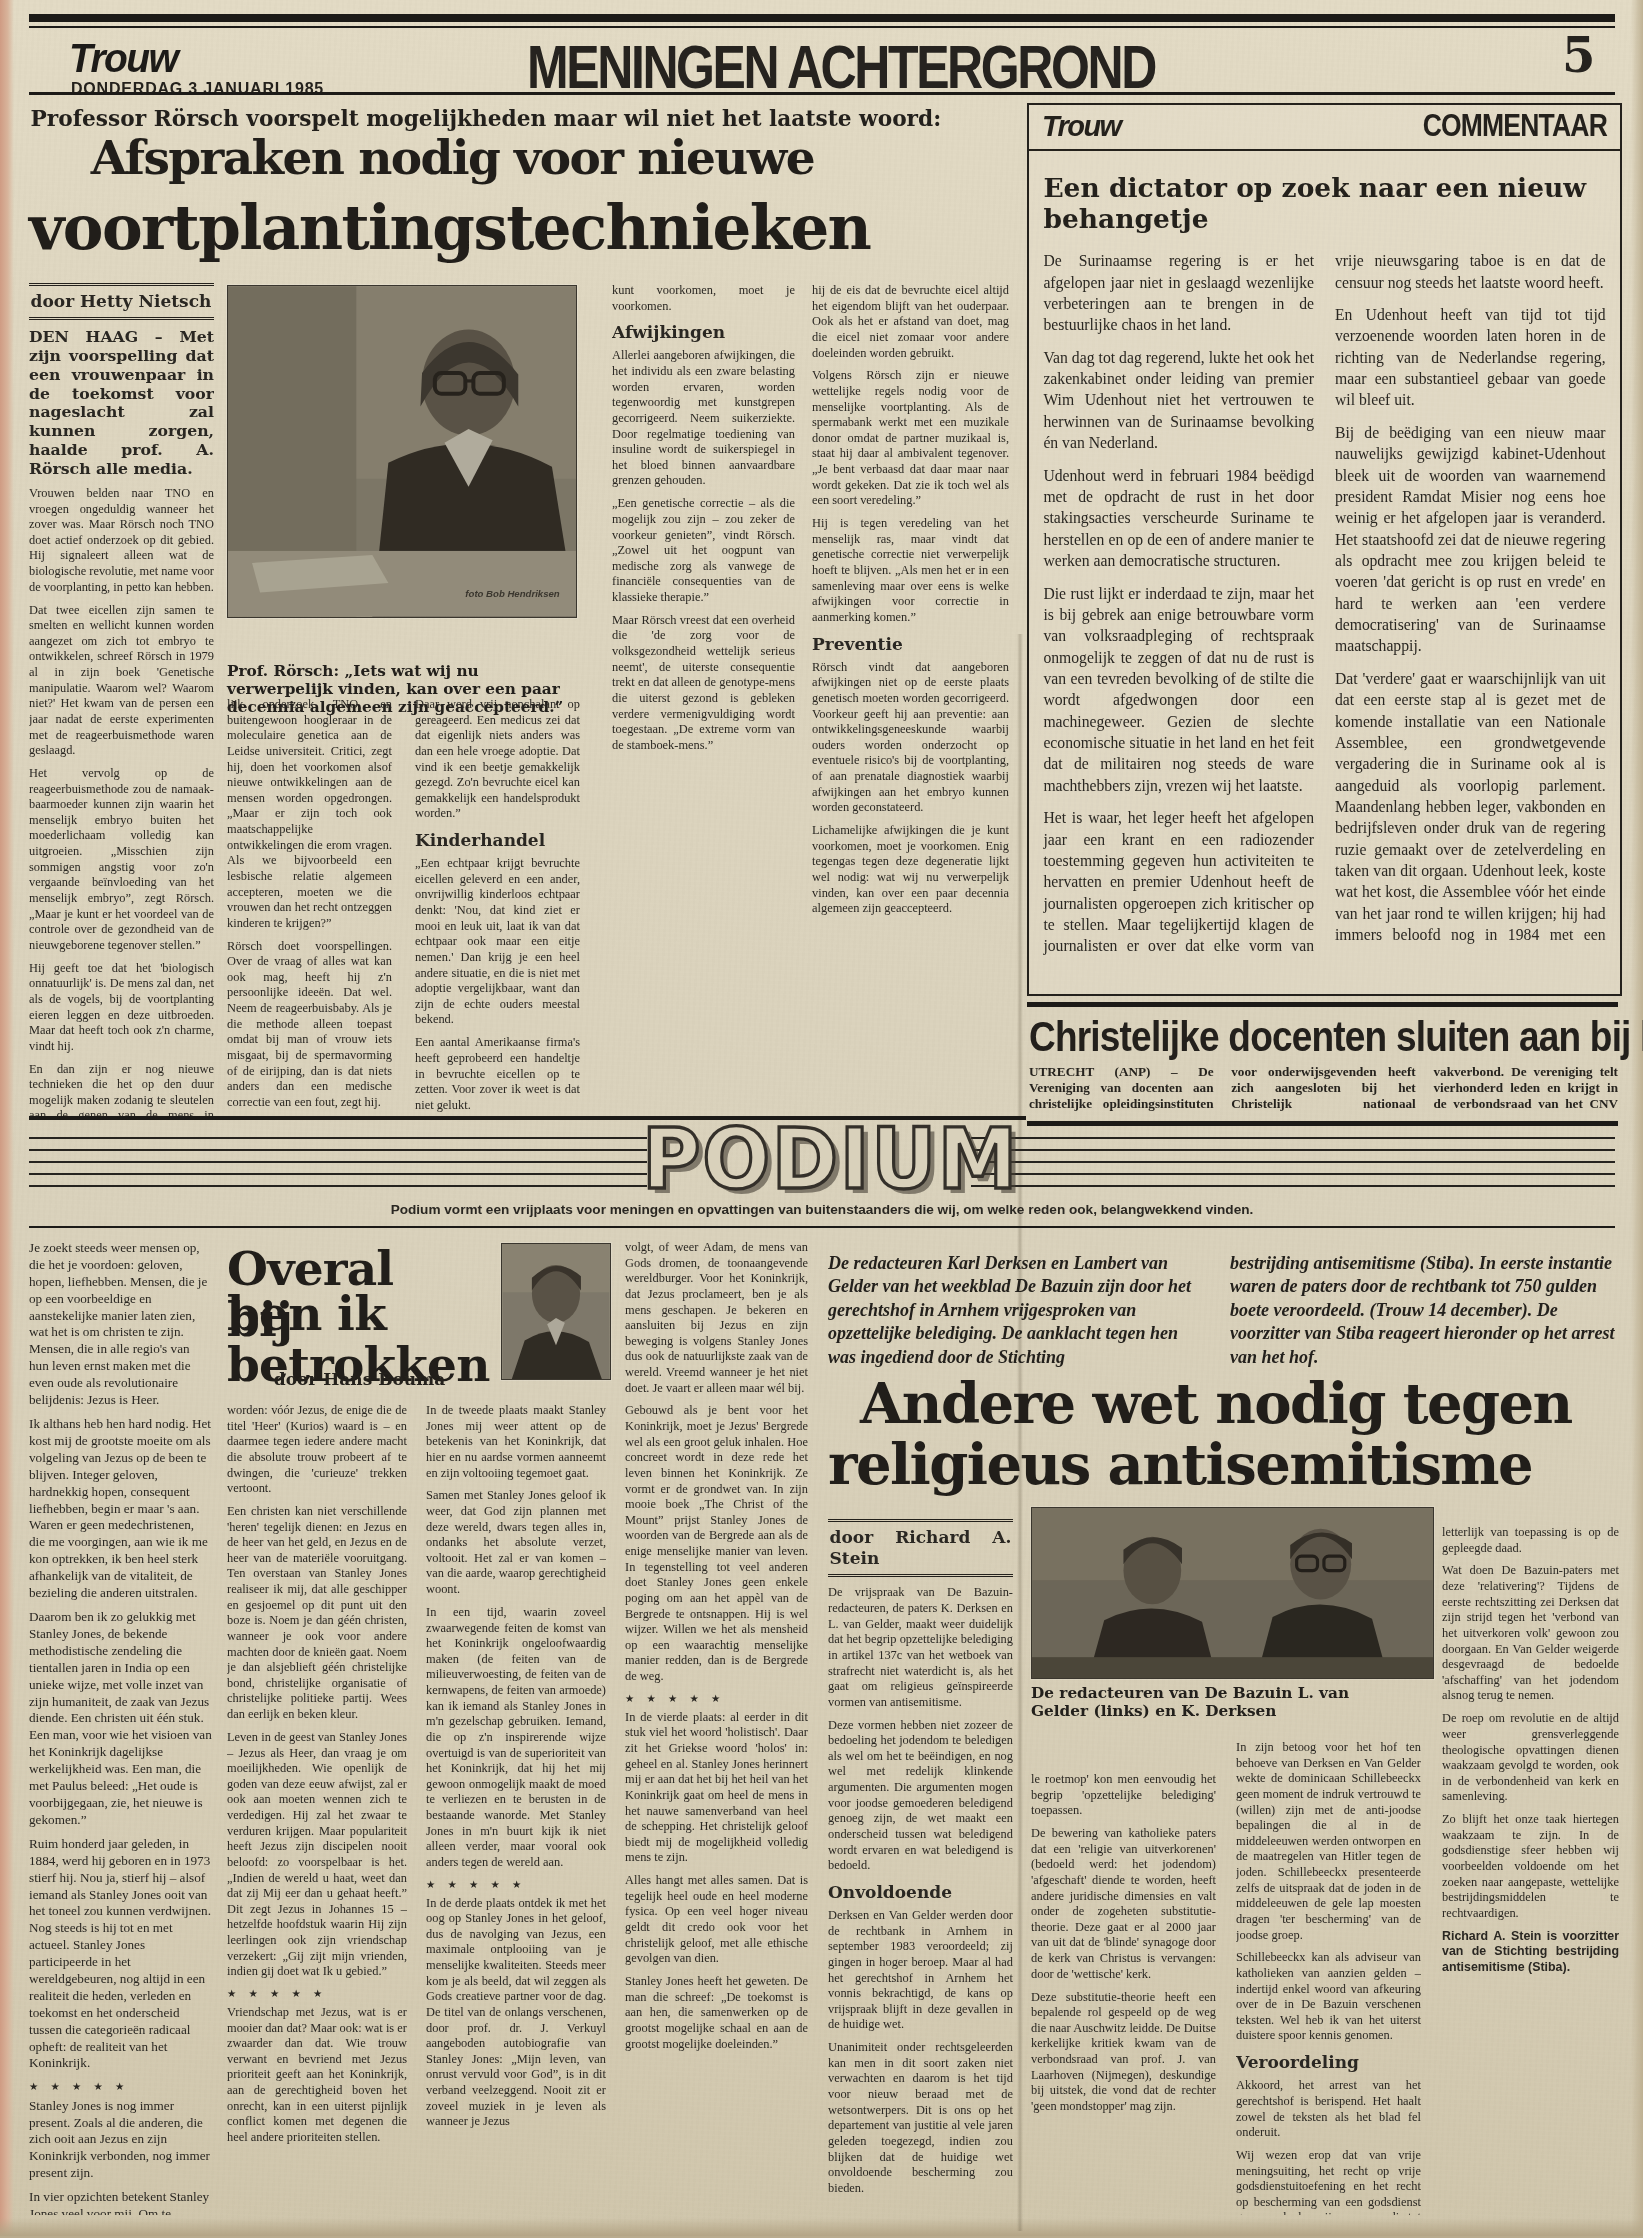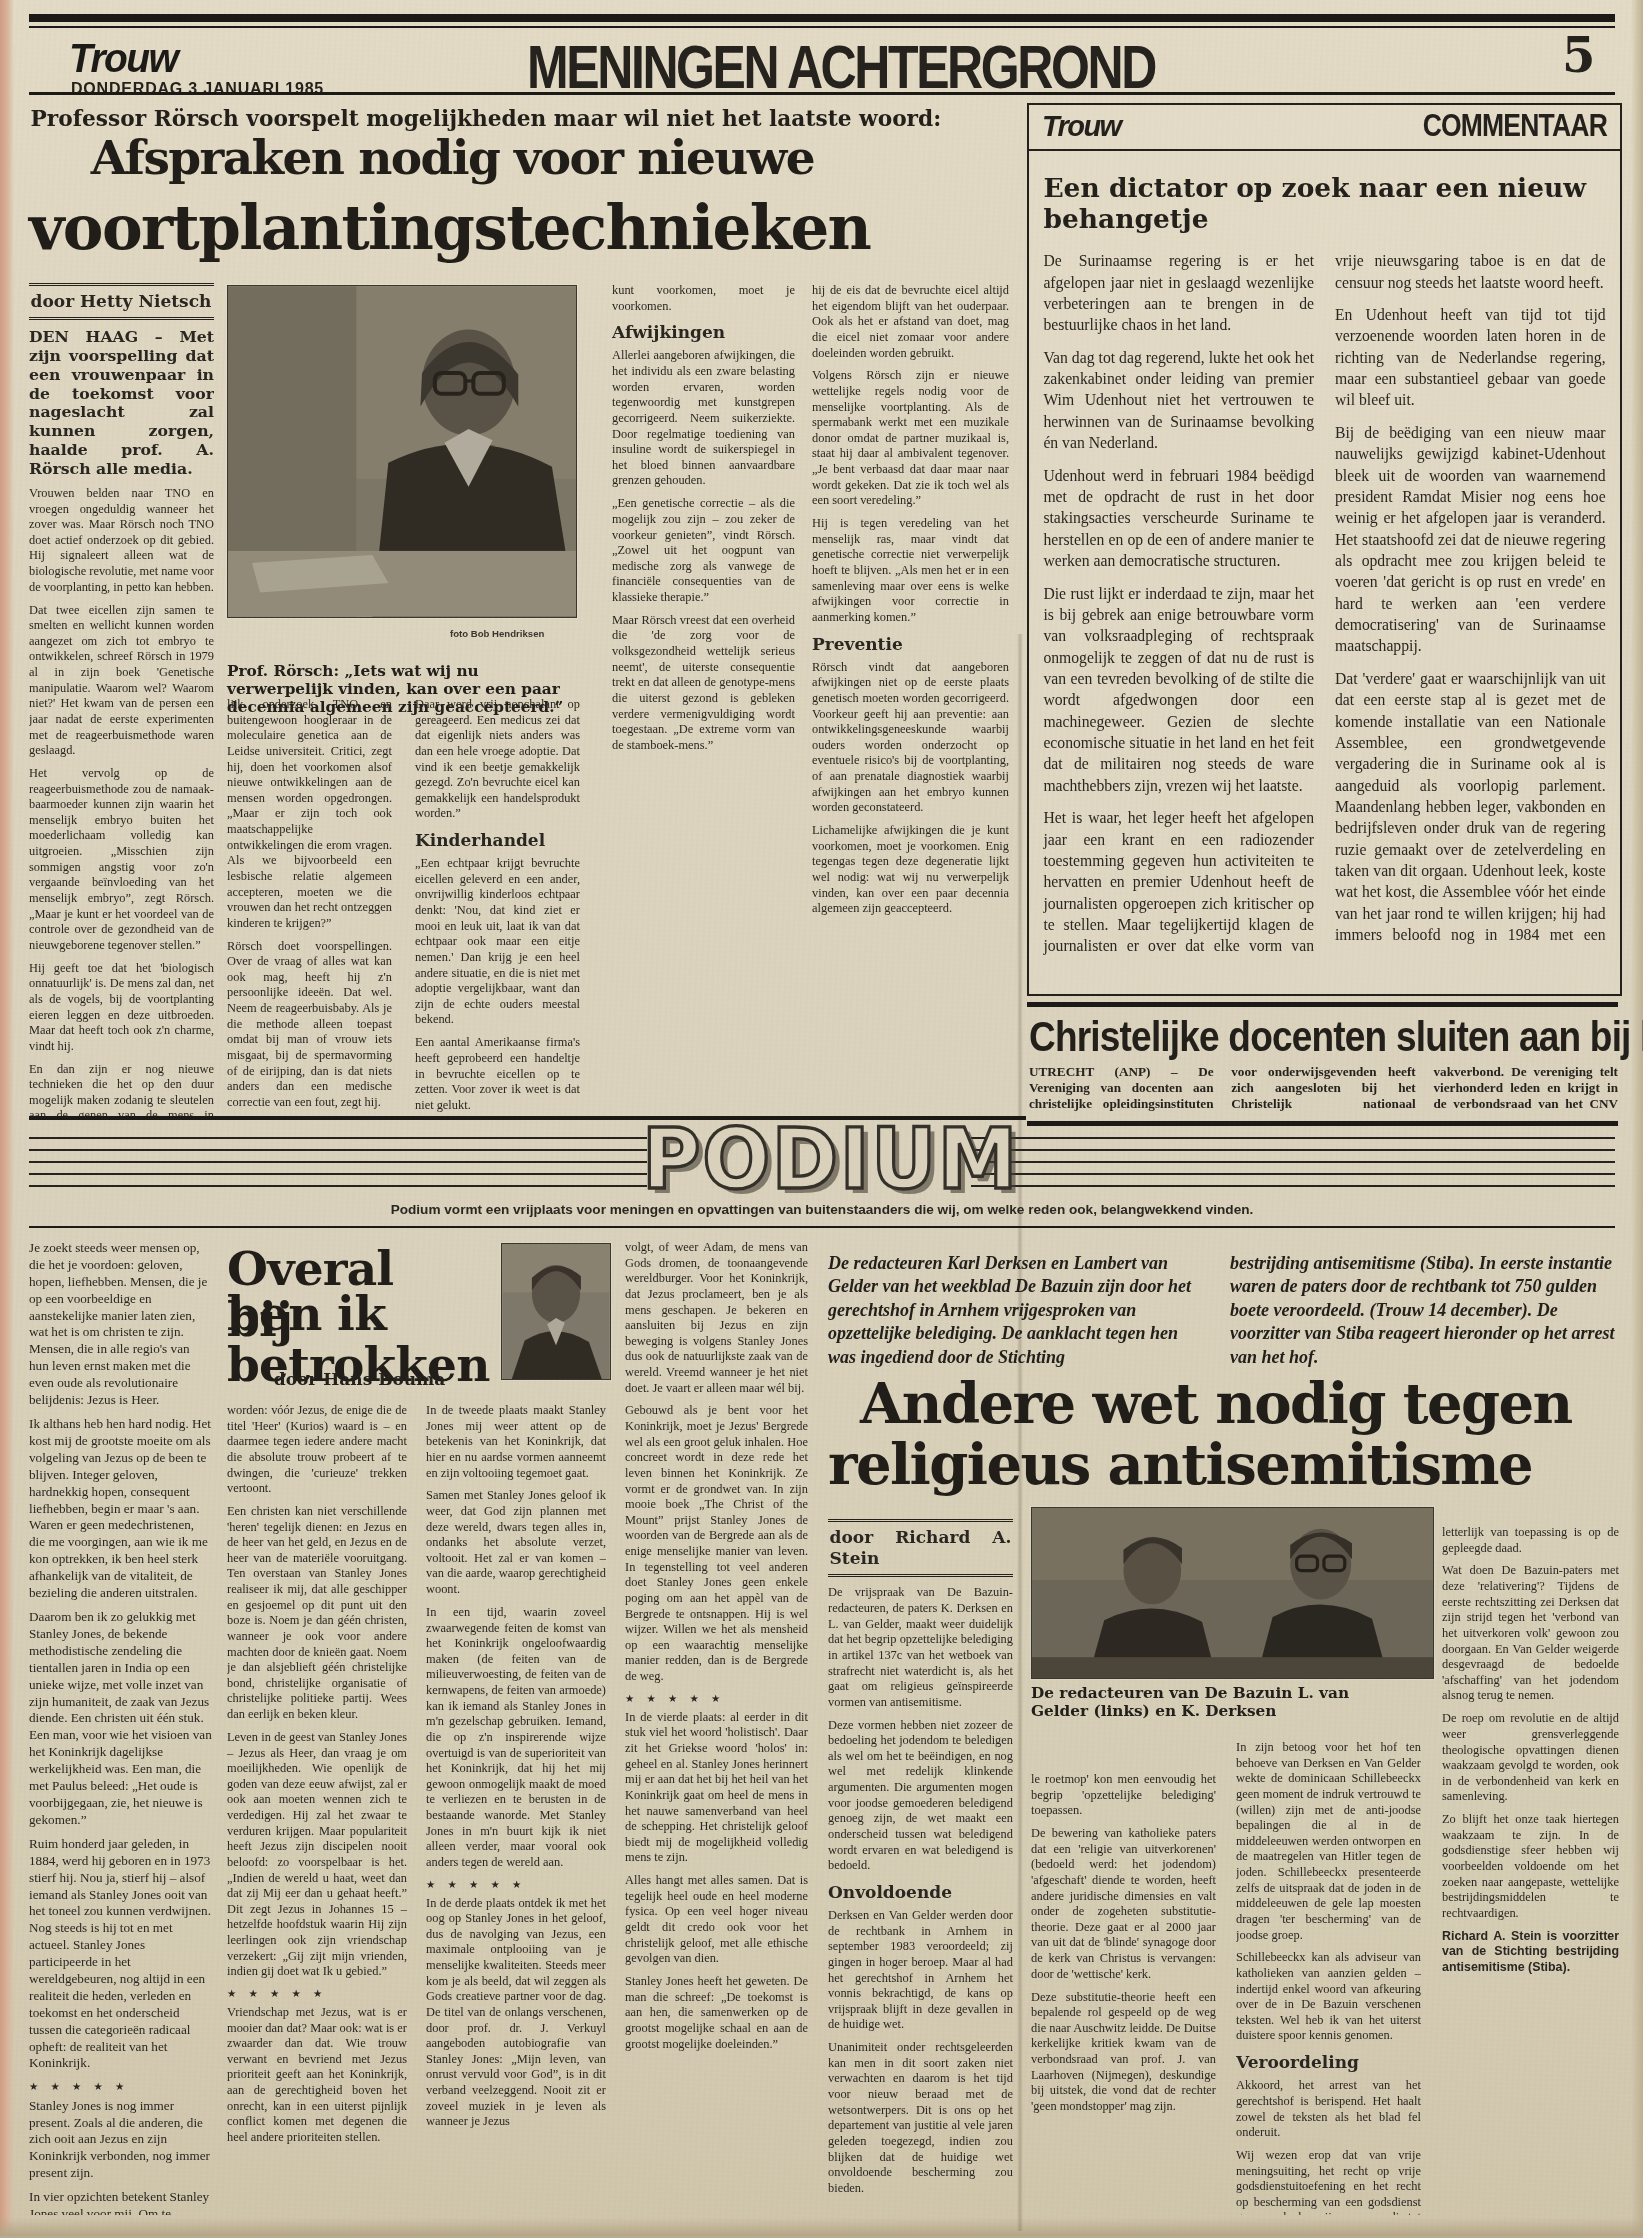--- a/index.html
+++ b/index.html
@@ -121,21 +121,21 @@
     <path d="M240 150 Q300 40 362 150 L362 110 Q300 30 242 108 Z" fill="#4a443a"></path>
     <rect x="258" y="108" width="38" height="26" rx="8" fill="none" stroke="#2f2a23" stroke-width="5"></rect>
     <rect x="306" y="108" width="38" height="26" rx="8" fill="none" stroke="#2f2a23" stroke-width="5"></rect>
     <line x1="296" y1="118" x2="306" y2="118" stroke="#2f2a23" stroke-width="4"></line>
     <path d="M180 412 L200 220 Q300 170 404 225 L434 412 Z" fill="#3b352c"></path>
     <path d="M270 195 L300 250 L330 192 L300 178 Z" fill="#d8d2c0"></path>
     <rect x="0" y="330" width="434" height="82" fill="#b3ab96"></rect>
     <path d="M30 345 L180 335 L200 370 L40 382 Z" fill="#cfc8b2"></path>
     <rect width="434" height="412" filter="url(#grain)" opacity="0.18"></rect>
   </svg>
-  <div class="credit" style="left:450px;top:628px;width:125px;text-align:left;">foto Bob Hendriksen</div>
+  <div class="credit" style="left:450px;top:588px;width:125px;text-align:center;font-style:italic;">foto Bob Hendriksen</div>
   <div class="caption" style="left:227px;top:634px;width:348px;margin-top:28px;">Prof. Rörsch: „Iets wat wij nu verwerpelijk vinden, kan over een paar decennia algemeen zijn geaccepteerd.”</div>
 
   <div class="col" style="left:227px;top:697px;width:165px;height:419px;">
       <div>
         <p class="para">lijk onderzoek TNO, en buitengewoon hoogleraar in de moleculaire genetica aan de Leidse universiteit. Critici, zegt hij, doen het voorkomen alsof nieuwe ontwikkelingen aan de mensen worden opgedrongen. „Maar er zijn toch ook maatschappelijke ontwikkelingen die erom vragen. Als we bijvoorbeeld een lesbische relatie algemeen accepteren, moeten we die vrouwen dan het recht ontzeggen kinderen te krijgen?”</p>
         <p class="para">Rörsch doet voorspellingen. Over de vraag of alles wat kan ook mag, heeft hij z'n persoonlijke ideeën. Dat wel. Neem de reageerbuisbaby. Als je die methode alleen toepast omdat bij man of vrouw iets misgaat, bij de spermavorming of de eirijping, dan is dat niets anders dan een medische correctie van een fout, zegt hij.</p>
       </div>
     </div>
   <div class="col" style="left:415px;top:697px;width:165px;height:419px;">
       <div>

